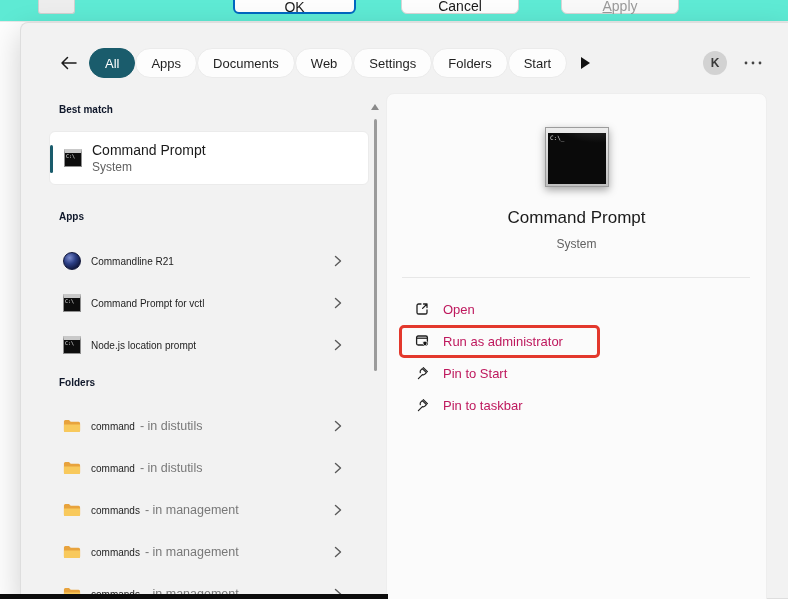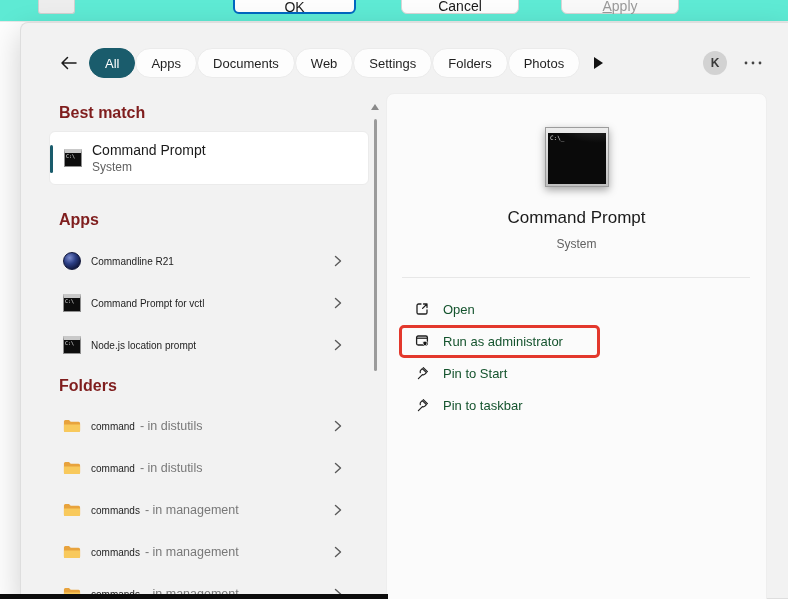--- a/index.html
+++ b/index.html
@@ -49,21 +49,21 @@
   .pill.selected { background: #1a5c6c; border-color: #1a5c6c; color: #ffffff; }
   .more-tabs { margin-left: 12px; display: flex; align-items: center; cursor: pointer; }
   .avatar {
     position: absolute; left: 682px; top: 28px; width: 24px; height: 24px;
     border-radius: 50%; background: #d2d2d2; color: #3a3a3a;
     font-size: 12px; font-weight: 600; display: flex; align-items: center; justify-content: center;
     cursor: pointer;
   }
   .more-options { position: absolute; left: 722px; top: 32px; width: 22px; height: 16px; display: flex; align-items: center; cursor: pointer; }
   
-  .sec-header { position: absolute; font-size: 16px; font-weight: 700; color: #7f1d1d; }
+  .sec-header { position: absolute; font-size: 10px; font-weight: 700; color: #0f172a; }
   .h-bestmatch { left: 38px; top: 81px; }
   .h-apps { left: 38px; top: 188px; }
   .h-folders { left: 38px; top: 354px; }
   .bm-card {
     position: absolute; left: 28px; top: 108px; width: 320px; height: 54px;
     background: #ffffff; border-radius: 6px; border: 1px solid #ebebeb;
     display: flex; align-items: center; padding-left: 14px; cursor: pointer;
   }
   .bm-accent { position: absolute; left: 0; top: 13px; width: 3px; height: 28px; background: #1a5c6c; border-radius: 2px; }
   .bm-text { margin-left: 10px; }
@@ -111,21 +111,21 @@
     width: 100%; height: 100%;
     background: radial-gradient(ellipse 140% 90% at 85% -30%, #3a3a3a 0%, #0a0a0a 55%);
     position: relative;
   }
   .big-icon .screen::before { content: "C:\\_"; position: absolute; left: 2px; top: 1px; font-size: 6px; color: #dcdcdc; font-family: "DejaVu Sans Mono", monospace; }
   .pv-title { position: absolute; left: 0; top: 114px; width: 100%; text-align: center; font-size: 17px; color: #1a1a1a; }
   .pv-sub { position: absolute; left: 0; top: 143px; width: 100%; text-align: center; font-size: 12px; color: #616161; }
   .pv-divider { position: absolute; left: 15px; top: 183px; width: 348px; height: 1px; background: #e7e7e7; }
   .actions { position: absolute; left: 0; top: 199px; width: 100%; }
   .action-row { height: 32px; display: flex; align-items: center; padding-left: 27px; cursor: pointer; }
-  .action-row .a-label { margin-left: 13px; font-size: 13px; color: #14532d; }
+  .action-row .a-label { margin-left: 13px; font-size: 13px; color: #be185d; }
   .highlight-box {
     position: absolute; left: 12px; top: 231px; width: 201px; height: 33px;
     border: 3px solid #e3382c; border-radius: 5px; pointer-events: none;
   }
   
   .bottom-strip { position: absolute; left: 0; top: 594px; width: 388px; height: 5px; background: #0c0c0c; }
 </style>
 </head>
 <body>
 
@@ -158,21 +158,21 @@
     <div class="pill">
         <span>Web</span>
       </div>
     <div class="pill">
         <span>Settings</span>
       </div>
     <div class="pill">
         <span>Folders</span>
       </div>
     <div class="pill">
-        <span>Photos</span>
+        <span>Start</span>
       </div>
     <div class="more-tabs">
       <svg width="12" height="14" viewBox="0 0 12 14">
         <path d="M2 1 L11 7 L2 13 Z" fill="#111111"></path>
       </svg>
     </div>
   </div>
   <div class="avatar">
       <span>K</span>
     </div>

